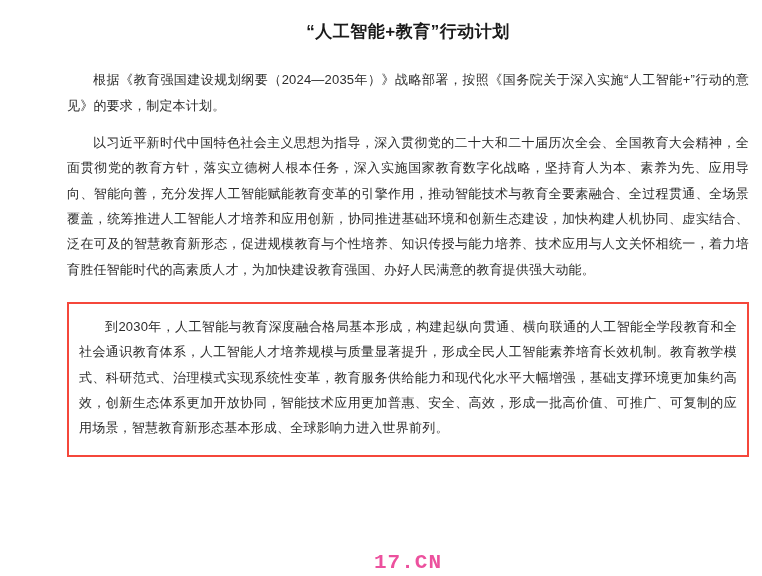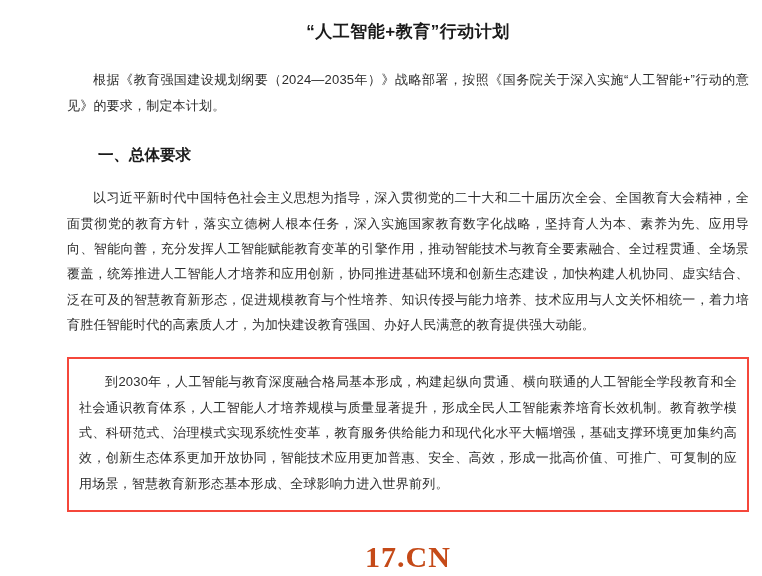--- a/index.html
+++ b/index.html
@@ -68,39 +68,38 @@
     box-sizing: border-box;
   }
   .highlight-box .para {
     text-indent: 2em;
   }
   .watermark {
     position: absolute;
     left: 50%;
     transform: translateX(-50%);
     bottom: 2px;
-    font-size: 30px;
+    font-size: 21px;
     font-weight: bold;
-    color: #c2410c;
+    color: #ec4899;
     letter-spacing: 1px;
-    font-family: Liberation Serif, serif;
+    font-family: Liberation Mono, monospace;
     opacity: 0.95;
     pointer-events: none;
   }
 </style>
 </head>
 <body>
 
 <div class="page">
 
   <h1 class="doc-title">“人工智能+教育”行动计划</h1>
 
   <p class="para para-intro">根据《教育强国建设规划纲要（2024—2035年）》战略部署，按照《国务院关于深入实施“人工智能+”行动的意见》的要求，制定本计划。</p>
 
-  <h2 class="section-heading">一、总体要求</h2>
 
   <p class="para para-body">以习近平新时代中国特色社会主义思想为指导，深入贯彻党的二十大和二十届历次全会、全国教育大会精神，全面贯彻党的教育方针，落实立德树人根本任务，深入实施国家教育数字化战略，坚持育人为本、素养为先、应用导向、智能向善，充分发挥人工智能赋能教育变革的引擎作用，推动智能技术与教育全要素融合、全过程贯通、全场景覆盖，统筹推进人工智能人才培养和应用创新，协同推进基础环境和创新生态建设，加快构建人机协同、虚实结合、泛在可及的智慧教育新形态，促进规模教育与个性培养、知识传授与能力培养、技术应用与人文关怀相统一，着力培育胜任智能时代的高素质人才，为加快建设教育强国、办好人民满意的教育提供强大动能。</p>
 
   <div class="highlight-box" style="border-color: rgb(245, 71, 59);">
     <p class="para">到2030年，人工智能与教育深度融合格局基本形成，构建起纵向贯通、横向联通的人工智能全学段教育和全社会通识教育体系，人工智能人才培养规模与质量显著提升，形成全民人工智能素养培育长效机制。教育教学模式、科研范式、治理模式实现系统性变革，教育服务供给能力和现代化水平大幅增强，基础支撑环境更加集约高效，创新生态体系更加开放协同，智能技术应用更加普惠、安全、高效，形成一批高价值、可推广、可复制的应用场景，智慧教育新形态基本形成、全球影响力进入世界前列。</p>
   </div>
 
   <div class="watermark">17.CN</div>
 
 </div>

